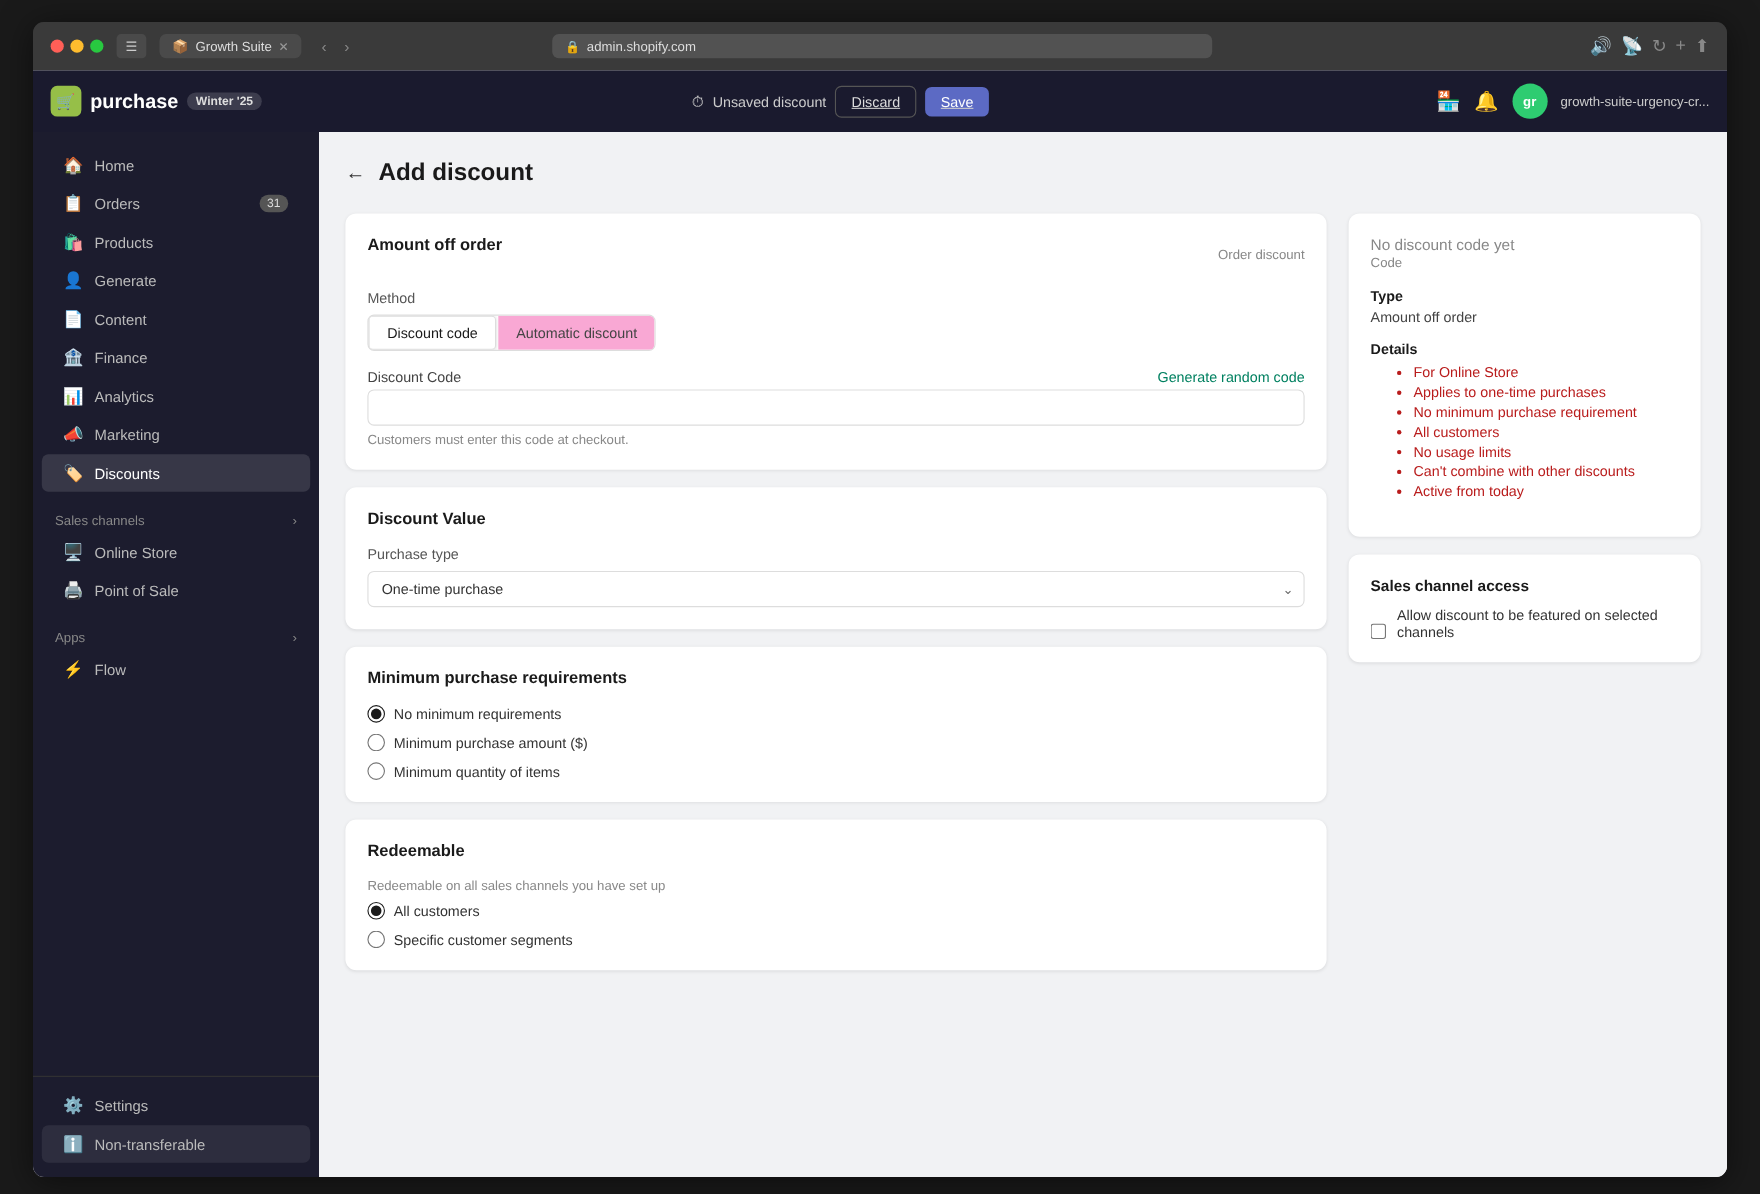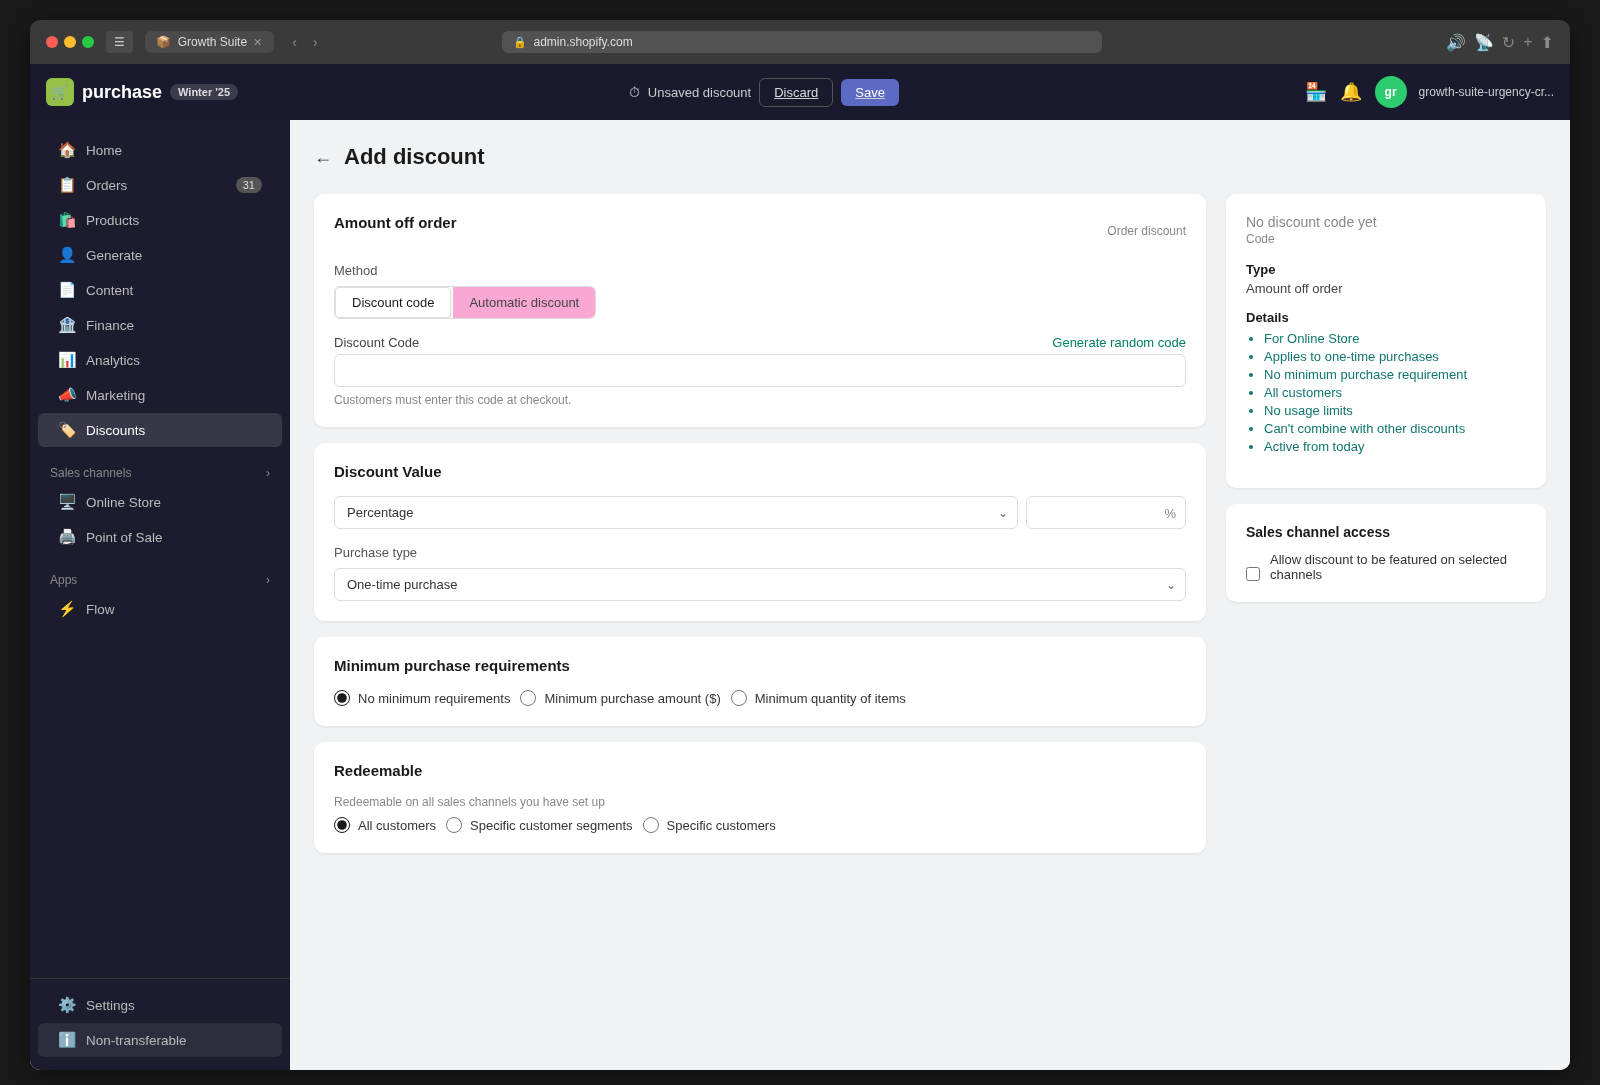--- a/index.html
+++ b/index.html
@@ -314,39 +314,39 @@
     .percent-suffix {
       position: absolute;
       right: 10px;
       top: 50%;
       transform: translateY(-50%);
       color: #888;
       font-size: 13px;
     }
 
     
-    .radio-group { display: flex; gap: 10px; margin-top: 8px; }
+    .radio-group { display: flex; flex-direction: column; gap: 10px; margin-top: 8px; }
     .radio-item { display: flex; align-items: center; gap: 8px; font-size: 13px; color: #333; cursor: pointer; }
     .radio-item input[type="radio"] { width: 16px; height: 16px; accent-color: #1a1a1a; cursor: pointer; }
 
     
     .checkbox-item { display: flex; align-items: flex-end; gap: 10px; font-size: 13px; color: #333; cursor: pointer; }
     .checkbox-item input[type="checkbox"] { width: 16px; height: 16px; margin-top: 1px; cursor: pointer; }
 
     
     .summary-title { font-size: 14px; color: #888; margin-bottom: 2px; }
     .summary-code-label { font-size: 12px; color: #888; margin-bottom: 16px; }
 
     .summary-section { margin-bottom: 14px; }
     .summary-section-title { font-size: 13px; font-weight: 600; color: #1a1a1a; margin-bottom: 4px; }
     .summary-value { font-size: 13px; color: #444; }
 
     .summary-details { font-size: 13px; font-weight: 600; color: #1a1a1a; margin-bottom: 6px; }
     .summary-list { list-style: disc; padding-left: 18px; }
-    .summary-list li { font-size: 13px; color: #0f766e; margin-bottom: 3px; }
+    .summary-list li { font-size: 13px; color: #b91c1c; margin-bottom: 3px; margin-left: 21px; }
 
     .sales-channel-card { background: white; border-radius: 10px; padding: 20px; box-shadow: 0 1px 3px rgba(0,0,0,0.08); }
     .sales-channel-title { font-size: 14px; font-weight: 600; margin-bottom: 12px; color: #1a1a1a; }
   </style>
 </head>
 <body>
 
 <div class="browser-chrome">
 
   <div class="browser-titlebar">
@@ -523,32 +523,20 @@
                 <label class="input-label">Discount Code</label>
                 <a class="link-text">Generate random code</a>
               </div>
               <input type="text" class="text-input" style="">
               <div class="helper-text">Customers must enter this code at checkout.</div>
             </div>
 
             <div class="card">
               <div class="card-title">Discount Value</div>
 
-              <div class="select-group" style="margin-bottom:16px;">
-                <div class="select-wrapper">
-                  <select>
-                    <option>Percentage</option>
-                    <option>Fixed amount</option>
-                  </select>
-                </div>
-                <div class="percent-input-wrap">
-                  <input type="text" style="">
-                  <span class="percent-suffix">%</span>
-                </div>
-              </div>
 
               <div class="section-label">Purchase type</div>
               <div class="select-wrapper">
                 <select style="width:100%;">
                   <option>One-time purchase</option>
                   <option>Subscription</option>
                   <option>Both</option>
                 </select>
               </div>
             </div>
@@ -576,24 +564,20 @@
               <div class="helper-text" style="margin-bottom:8px;">Redeemable on all sales channels you have set up</div>
               <div class="radio-group" id="eligibility-radios">
                   <label class="radio-item">
     <input type="radio" name="eligibility" checked="" style="">
     <span>All customers</span>
   </label>
                   <label class="radio-item">
     <input type="radio" name="eligibility" style="">
     <span>Specific customer segments</span>
   </label>
-                  <label class="radio-item">
-    <input type="radio" name="eligibility" style="">
-    <span>Specific customers</span>
-  </label>
                 </div>
             </div>
           </div>
 
           <div>
 
             <div class="card">
               <div class="summary-title">No discount code yet</div>
               <div class="summary-code-label">Code</div>
 

